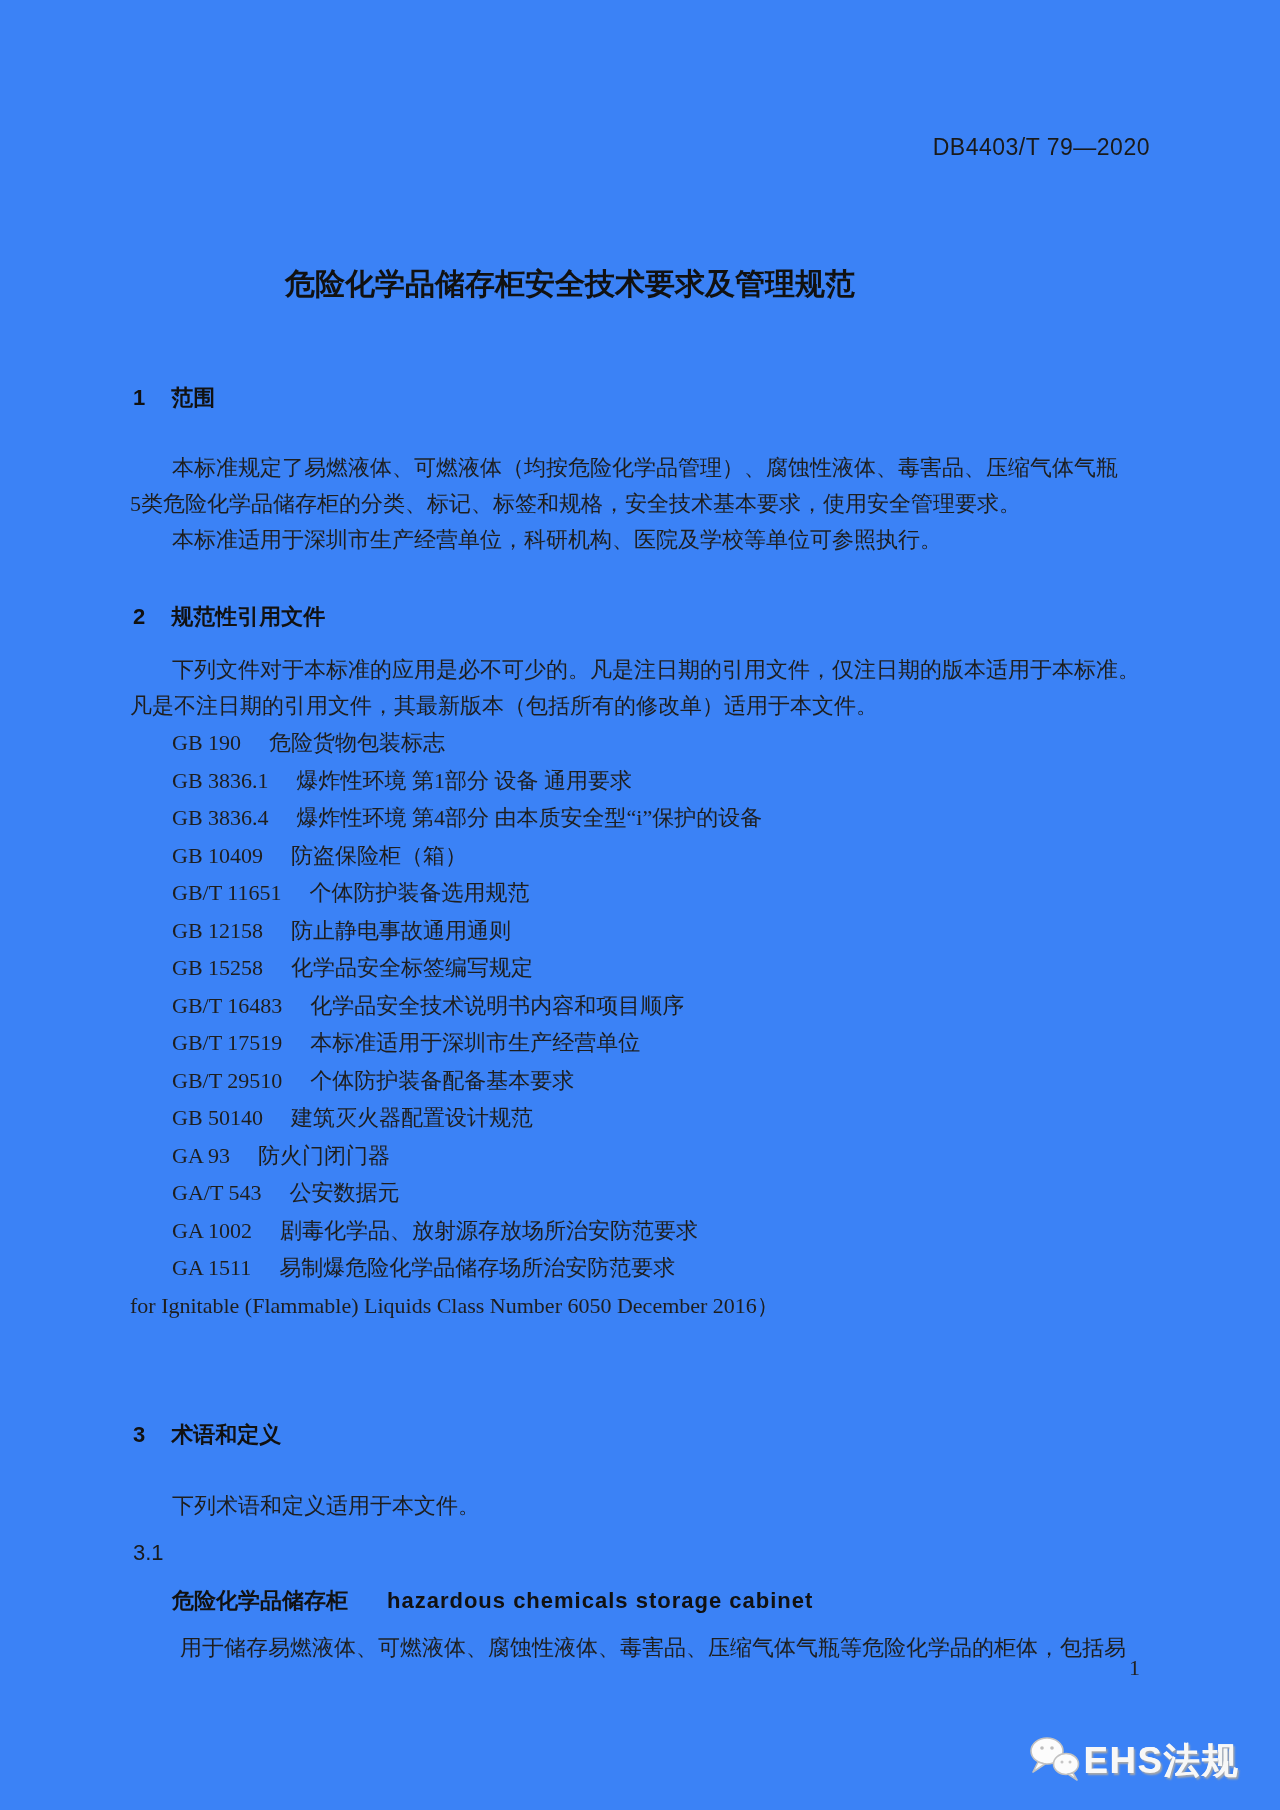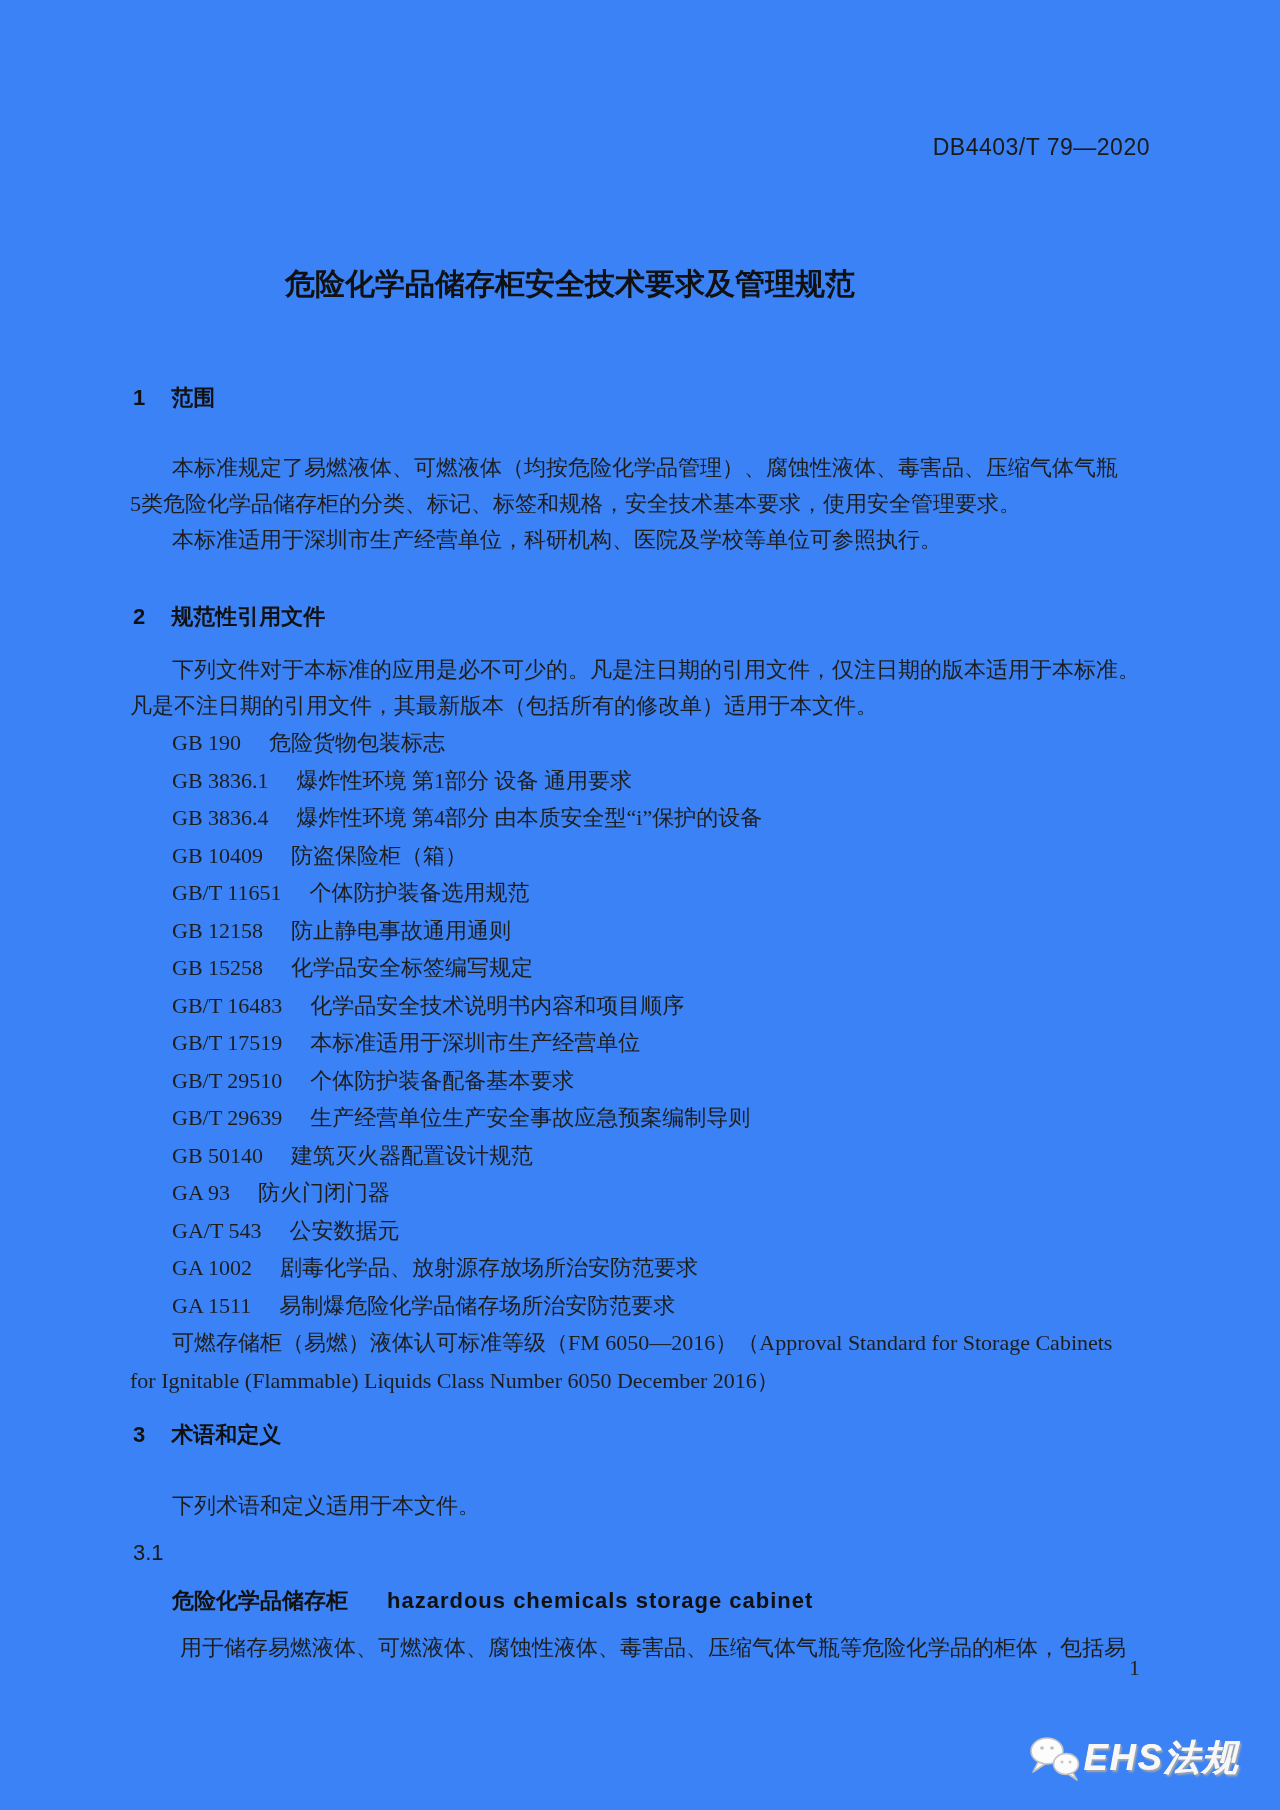--- a/index.html
+++ b/index.html
@@ -86,23 +86,22 @@
     top: 1655px;
     right: 140px;
     font-size: 22px;
     color: #222;
   }
   .watermark {
     position: absolute;
     top: 1734px;
     right: 40px;
     display: flex;
-    align-items: flex-start;
+    align-items: center;
     gap: 0;
-    font-style: italic;
   }
   .watermark-text {
     font-family: "Liberation Sans", "DejaVu Sans", sans-serif;
     font-size: 36px;
     font-weight: bold;
     letter-spacing: 2px;
     color: #f7f7f7;
     text-shadow: 1.5px 1.5px 2px #a8a8a8, -0.5px -0.5px 0 #ffffff;
   }
 </style>
@@ -138,27 +137,25 @@
     <p class="ref-line"><span class="ref-code">GB 190</span><span>危险货物包装标志</span></p>
     <p class="ref-line"><span class="ref-code">GB 3836.1</span><span>爆炸性环境 第1部分 设备 通用要求</span></p>
     <p class="ref-line"><span class="ref-code">GB 3836.4</span><span>爆炸性环境 第4部分 由本质安全型“i”保护的设备</span></p>
     <p class="ref-line"><span class="ref-code">GB 10409</span><span>防盗保险柜（箱）</span></p>
     <p class="ref-line"><span class="ref-code">GB/T 11651</span><span>个体防护装备选用规范</span></p>
     <p class="ref-line"><span class="ref-code">GB 12158</span><span>防止静电事故通用通则</span></p>
     <p class="ref-line"><span class="ref-code">GB 15258</span><span>化学品安全标签编写规定</span></p>
     <p class="ref-line"><span class="ref-code">GB/T 16483</span><span>化学品安全技术说明书内容和项目顺序</span></p>
     <p class="ref-line"><span class="ref-code">GB/T 17519</span><span>本标准适用于深圳市生产经营单位</span></p>
     <p class="ref-line"><span class="ref-code">GB/T 29510</span><span>个体防护装备配备基本要求</span></p>
-    <p class="ref-line"><span class="ref-code">GB/T 29639</span><span>生产经营单位生产安全事故应急预案编制导则</span></p>
     <p class="ref-line"><span class="ref-code">GB 50140</span><span>建筑灭火器配置设计规范</span></p>
     <p class="ref-line"><span class="ref-code">GA 93</span><span>防火门闭门器</span></p>
     <p class="ref-line"><span class="ref-code">GA/T 543</span><span>公安数据元</span></p>
     <p class="ref-line"><span class="ref-code">GA 1002</span><span>剧毒化学品、放射源存放场所治安防范要求</span></p>
     <p class="ref-line"><span class="ref-code">GA 1511</span><span>易制爆危险化学品储存场所治安防范要求</span></p>
-    <p class="indent">可燃存储柜（易燃）液体认可标准等级（FM 6050—2016）（Approval Standard for Storage Cabinets</p>
     <p>for Ignitable (Flammable) Liquids Class Number 6050 December 2016）</p>
   </div>
 
   <div class="section-heading" id="s3-heading">
     <span class="sec-no">3</span><span>术语和定义</span>
   </div>
 
   <p class="indent" id="s3-intro">下列术语和定义适用于本文件。</p>
 
   <div class="term-number">3.1</div>

